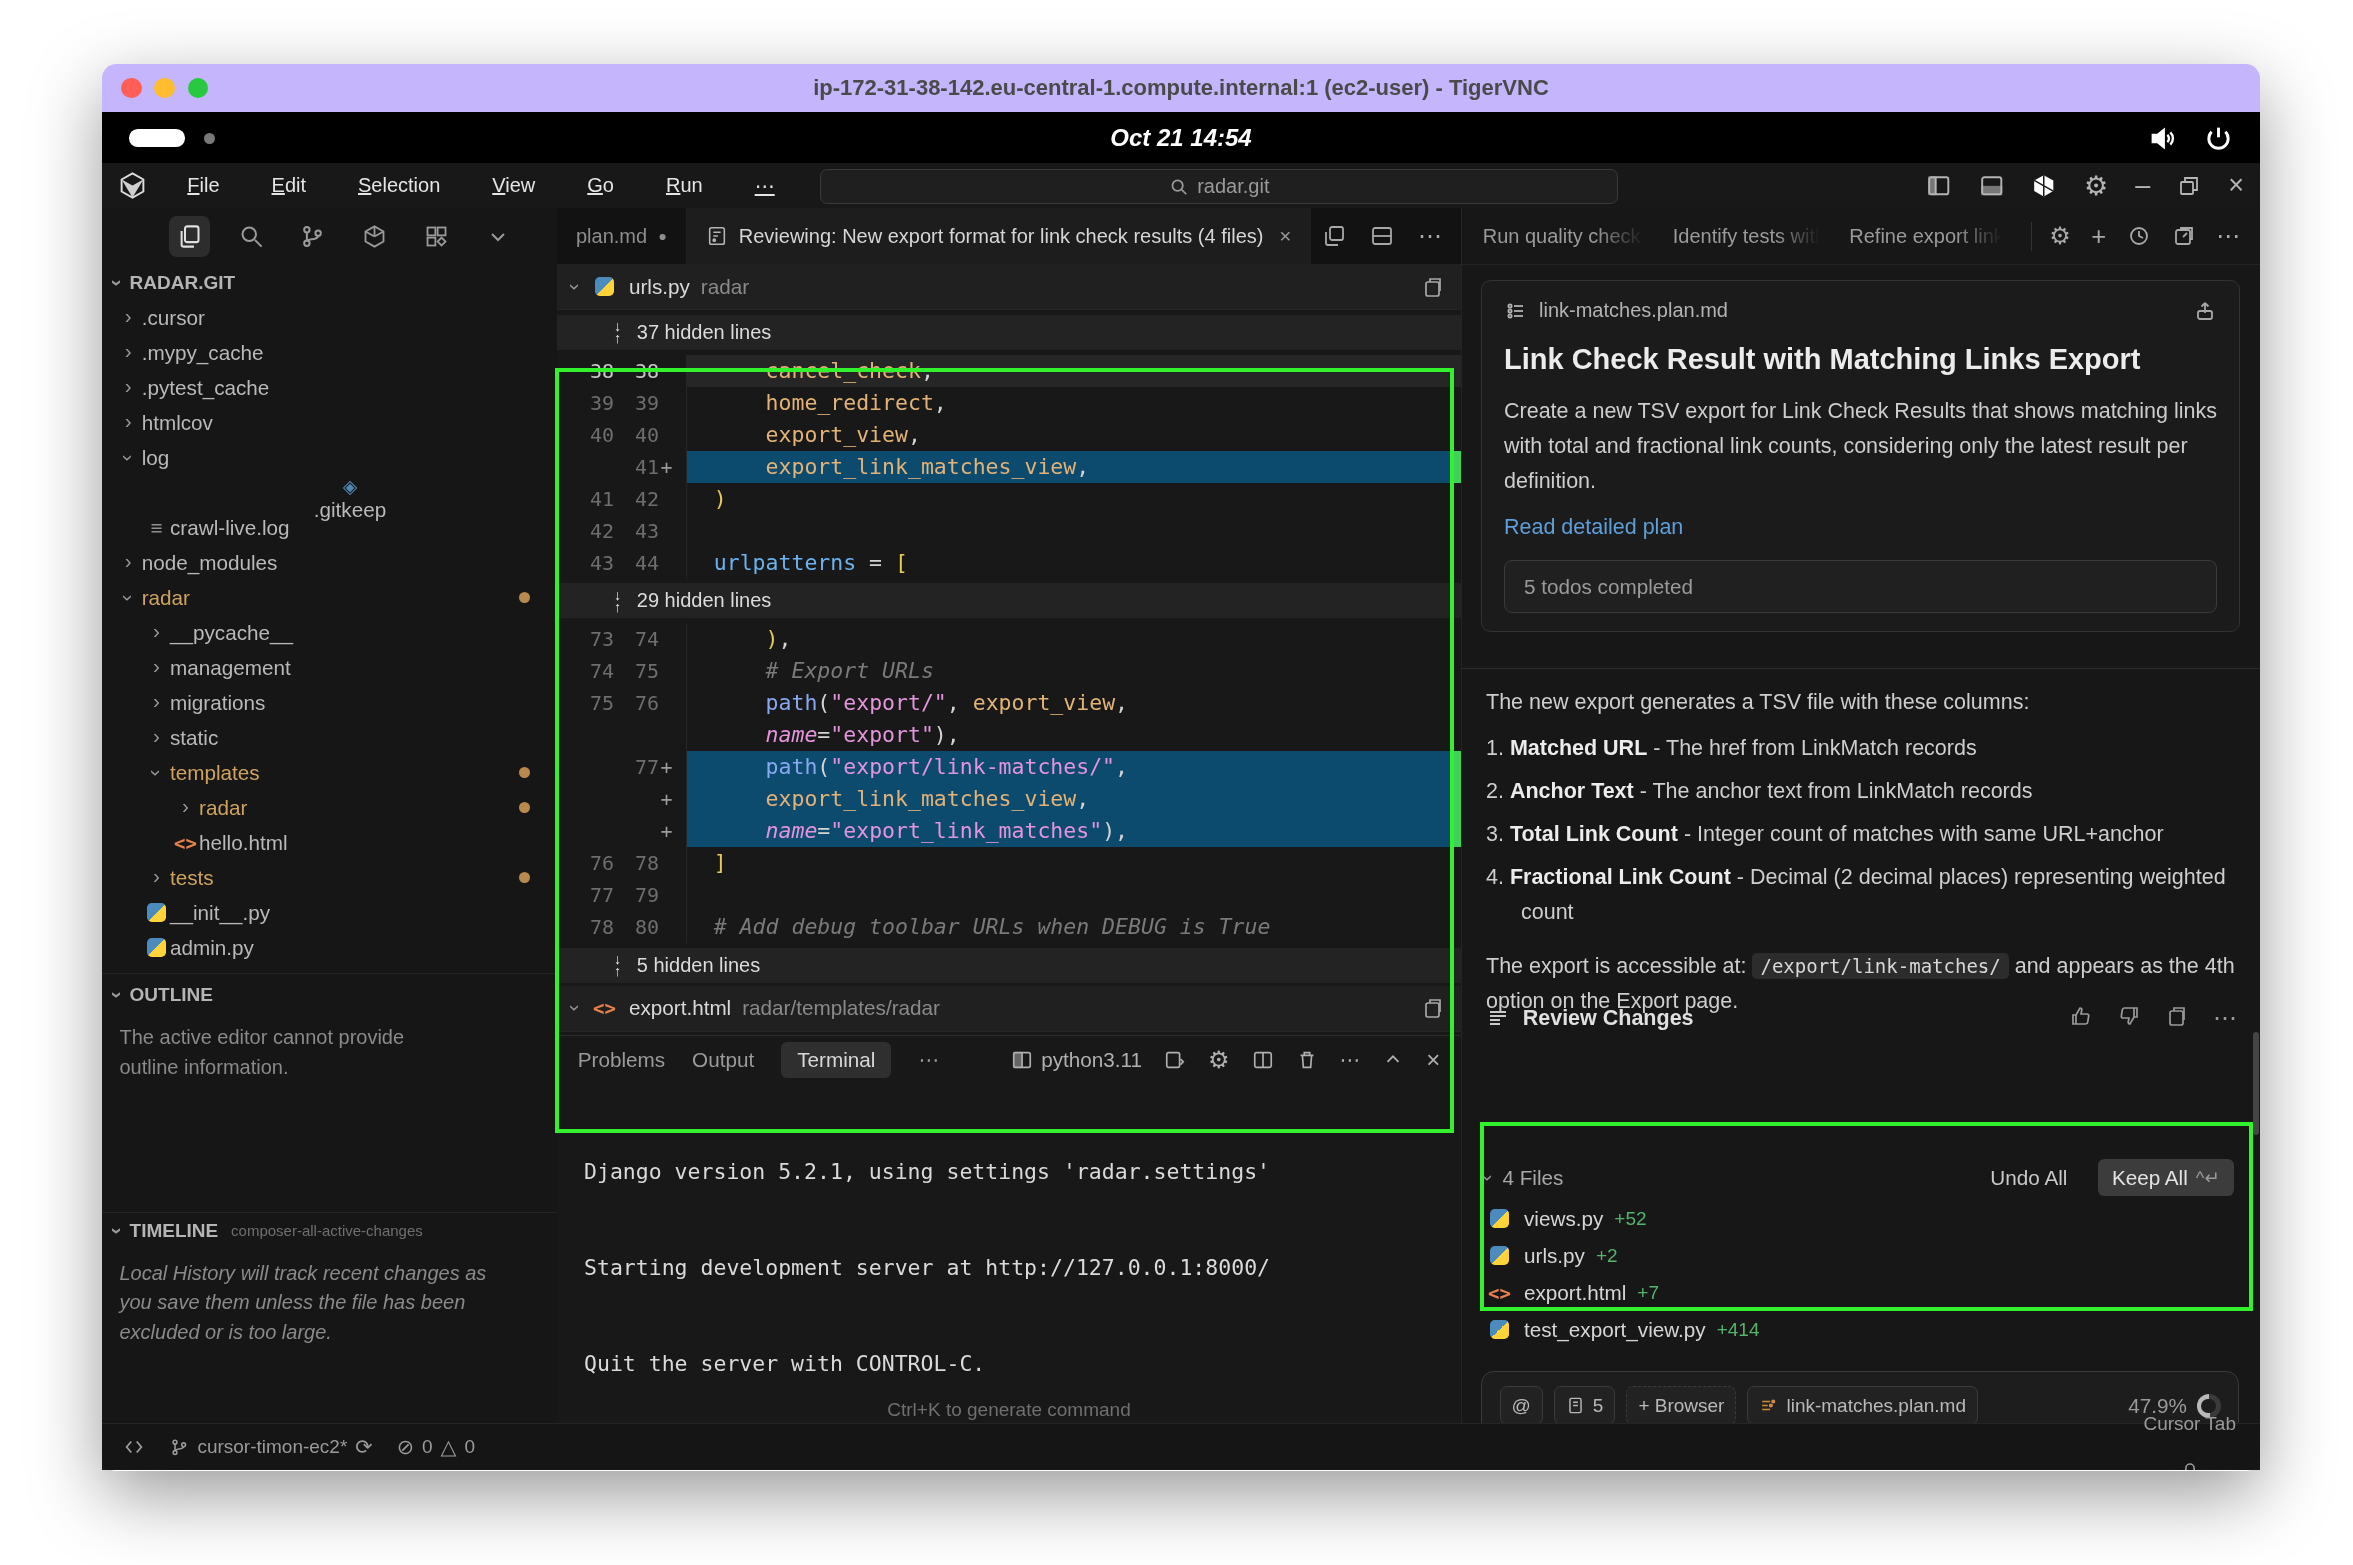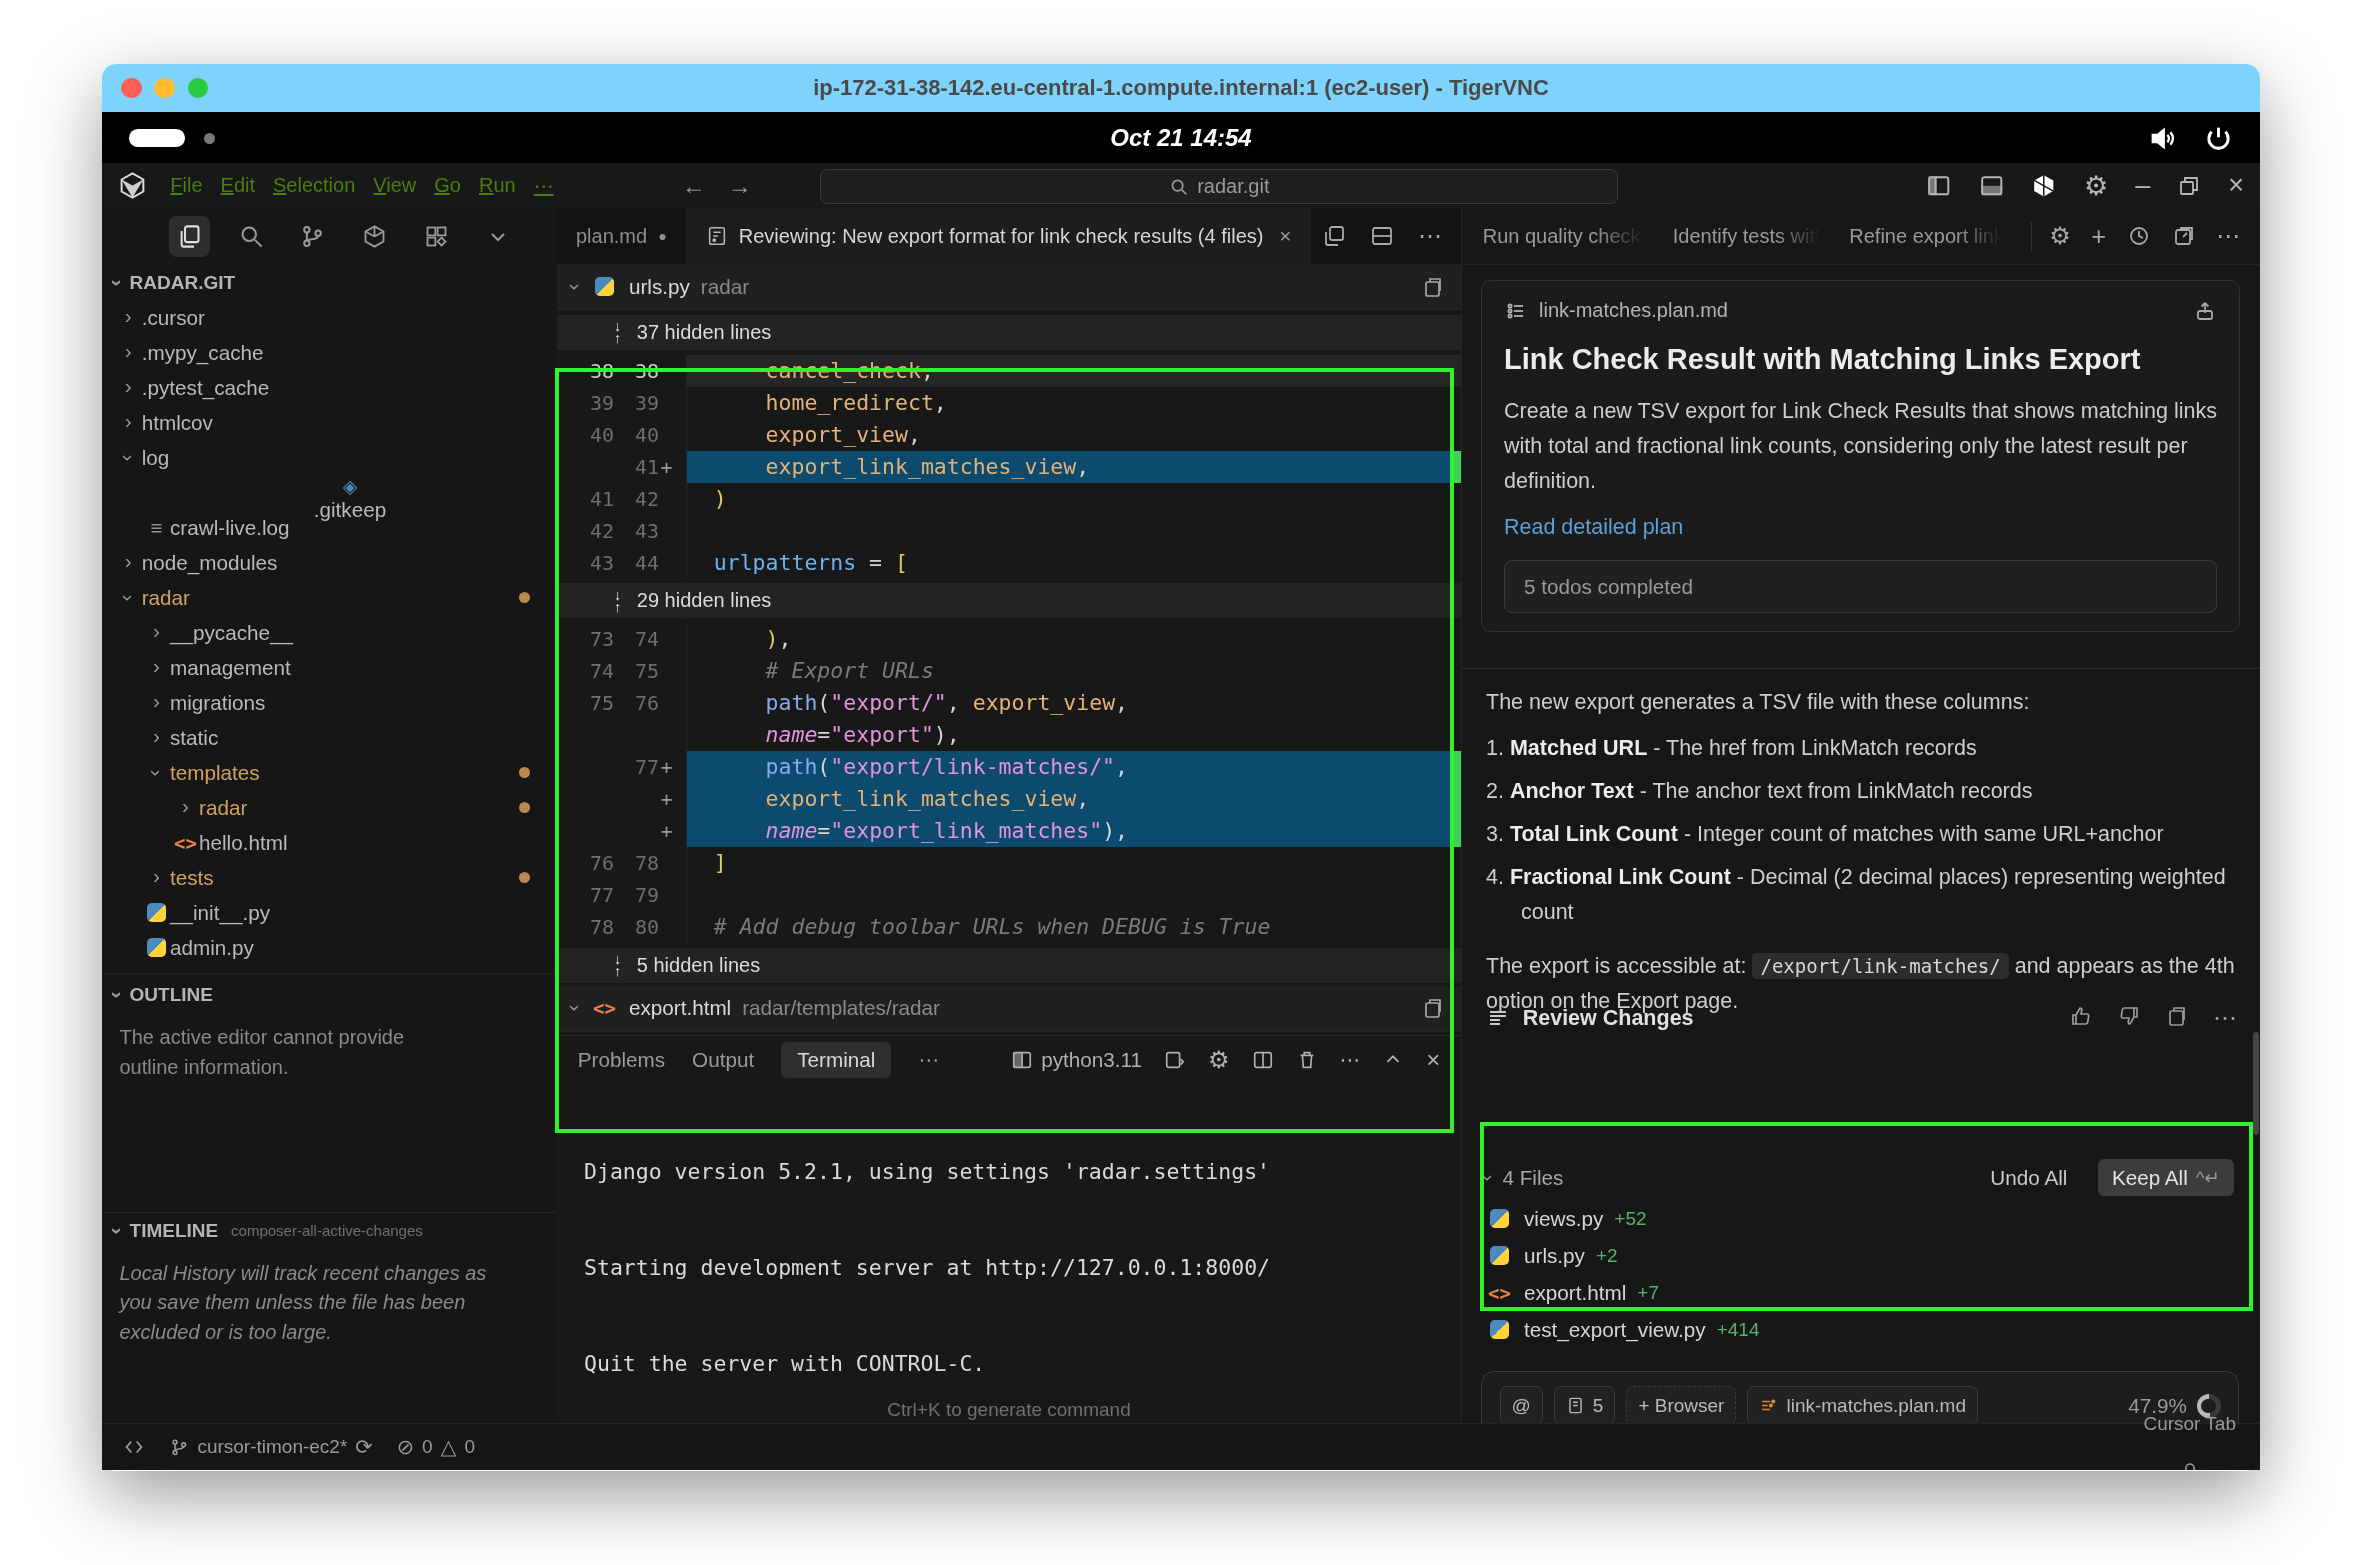--- a/index.html
+++ b/index.html
@@ -1,37 +1,37 @@
 <!DOCTYPE html>
 <html style="font-size:12.7px"><head>
 <meta charset="utf-8">
 <style>
   html,body{margin:0;padding:0;background:#fff;}
   .screen{position:relative;width:2354px;height:1566px;background:#ffffff;overflow:hidden;
           font-family:"Liberation Sans",sans-serif;-webkit-font-smoothing:antialiased;}
   
   .vnc-window{position:absolute;left:102px;top:64px;width:2158px;height:1407px;
               border-radius:14.3px;box-shadow:0 24px 72px rgba(0,0,0,.4);}
-  .mac-titlebar{position:absolute;left:0;top:0;right:0;height:48px;background:#7dd3fc;
+  .mac-titlebar{position:absolute;left:0;top:0;right:0;height:48px;background:#c4b5fd;
                 border-radius:14.3px 14.3px 0 0;display:flex;align-items:center;}
   .traffic{display:flex;gap:12.7px;margin-left:19px;}
   .light{width:20.7px;height:20.7px;border-radius:50%;}
   .l-red{background:#ff5f57}.l-yellow{background:#febc2e}.l-green{background:#28c840}
   .mac-title{position:absolute;left:0;right:0;text-align:center;font-size:22px;font-weight:700;color:#4a4a4a;}
   .mac-menubar{position:absolute;left:0;top:48px;right:0;height:52px;background:#000;display:flex;align-items:center;font-style:italic;}
   .battery-pill{width:56px;height:17.5px;border-radius:8.8px;background:#fff;margin-left:27px;}
   .menubar-dot{width:11px;height:11px;border-radius:50%;background:#787878;margin-left:19px;}
   .menubar-time{position:absolute;left:0;right:0;text-align:center;color:#fff;font-size:24px;font-weight:700;}
   .menubar-icons{position:absolute;right:27px;top:0;height:52px;display:flex;align-items:center;gap:27px;color:#fff;}
   
   .vscode{position:absolute;left:0;top:99px;right:0;height:1307px;background:#171717;overflow:hidden;}
   .vs-titlebar{position:absolute;left:0;top:0;right:0;height:45px;background:#181818;border-bottom:0.8px solid #242424;
                display:flex;align-items:center;color:#c9c9c9;font-size:20px;}
   .vs-logo{margin-left:16px;margin-right:14.3px;}
-  .menu-item{display:inline-block;margin:0 9px;color:#4d7c0f;cursor:default;}
+  .menu-item{display:inline-block;margin:0 26px;color:#e5e5e5;cursor:default;}
   .menu-item::first-letter{text-decoration:underline;}
   .nav-arrows{display:flex;gap:22px;margin-left:119px;color:#9a9a9a;font-size:24px;}
   .search-box{position:absolute;left:718px;top:6.4px;width:796px;height:33px;background:#1f1f1f;
               border:0.8px solid #3a3a3a;border-radius:7.2px;display:flex;align-items:center;justify-content:center;
               color:#9a9a9a;font-size:20px;gap:8px;}
   .win-icons{position:absolute;right:16px;top:0;height:45px;display:flex;align-items:center;gap:27px;color:#b5b5b5;}
   
   .vs-main{position:absolute;left:0;top:45px;right:0;height:1217px;}
   .sidebar{position:absolute;left:0;top:0;width:455px;height:100%;background:#161616;border-right:0.8px solid #242424;overflow:hidden;}
   .activity-row{height:57px;display:flex;align-items:center;gap:20.7px;padding-left:67px;color:#9a9a9a;}

